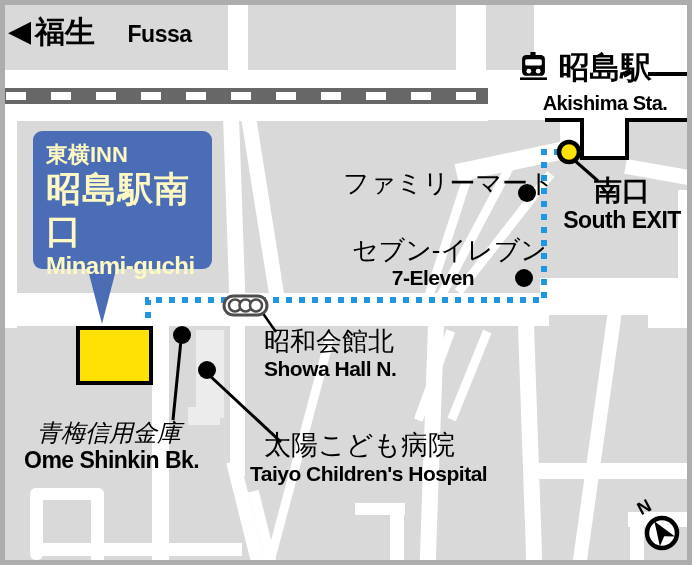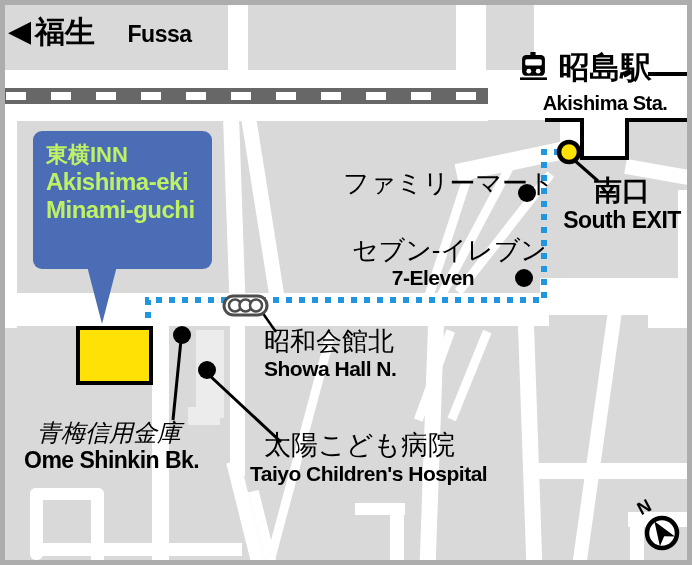--- a/index.html
+++ b/index.html
@@ -61,21 +61,21 @@
   #ome .jp{font-size:24px;font-style:italic;}
   #ome .en{font-size:23px;display:block;margin-top:3px;}
 
   #taiyo{left:250px;top:431px;width:205px;text-align:right;}
   #taiyo .jp{font-size:27px;}
   #taiyo .en{font-size:21px;display:block;margin-top:4px;}
 
   
   #callout{
     left:33px;top:131px;width:179px;height:138px;border-radius:9px;
-    background:#4a6db5;color:#bef264;padding:11px 0 0 13px;box-sizing:border-box;
+    background:#4a6db5;color:#fef9c3;padding:11px 0 0 13px;box-sizing:border-box;
   }
   #callout .brand{font-size:22px;font-weight:bold;line-height:26px;}
   #callout .name{font-size:35px;font-weight:bold;line-height:42px;letter-spacing:1px;}
   #callout .en{font-size:24px;font-weight:bold;line-height:28px;letter-spacing:-0.5px;display:block;}
 
   
   #hotel-box{
     left:76px;top:326px;width:77px;height:59px;box-sizing:border-box;
     background:#ffe105;border:4px solid #000;
   }
@@ -227,20 +227,20 @@
 
   <div class="lbl" id="taiyo">
     <span class="jp">太陽こども病院</span>
     <span class="en">Taiyo Children's Hospital</span>
   </div>
 
   <div class="abs" id="hotel-box"></div>
 
   <div class="abs" id="callout">
     <div class="brand">東横INN</div>
-    <span class="en">Akishima-eki</span>
+    <div class="name">昭島駅南口</div>
     <span class="en">Minami-guchi</span>
   </div>
 
   <div class="lbl" id="compass-n">N</div>
 
   <div class="abs" id="frame"></div>
 </div>
 
 </body></html>

